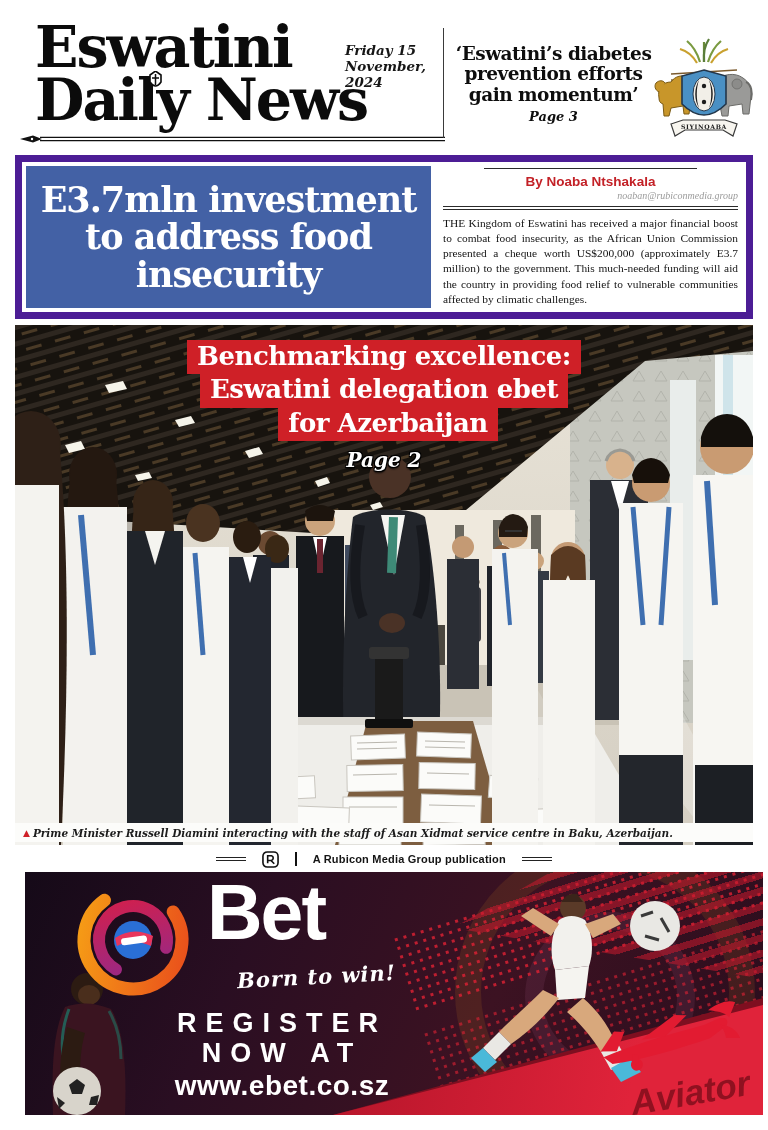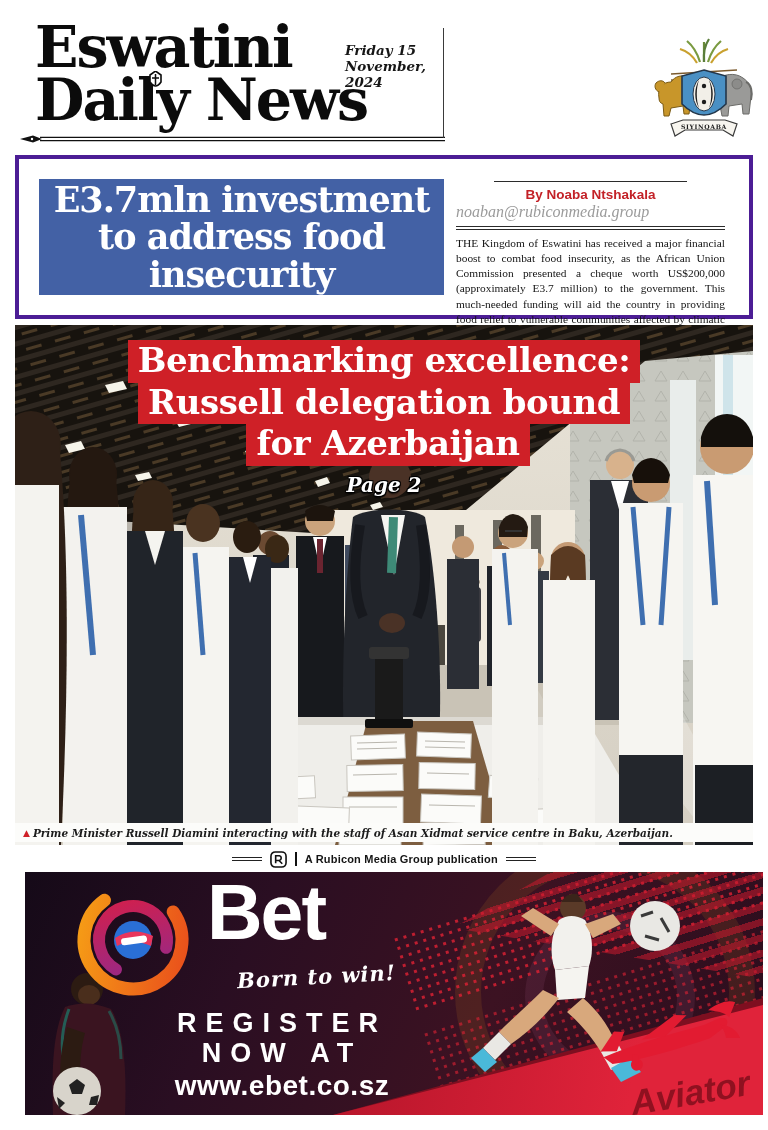--- a/index.html
+++ b/index.html
@@ -18,55 +18,55 @@
   .header-vline { position:absolute; left:428px; top:14px; height:110px; width:1px; background:#3a3a3a; }
   .teaser { position:absolute; left:436px; top:30px; width:205px; text-align:center; }
   .teaser .quote { font-family:"DejaVu Serif", serif; font-weight:800; font-size:18.5px;
     line-height:1.1; letter-spacing:-0.5px; color:#0d0d0d; }
   .teaser .pageref { font-family:"DejaVu Serif", serif; font-style:italic; font-weight:800;
     font-size:13px; margin-top:4px; color:#0d0d0d; }
   .crest { position:absolute; left:638px; top:22px; width:102px; height:110px; }
 
   
   .lead { position:absolute; left:15px; top:155px; width:738px; height:164px;
-    border:4px solid #4c1d95; background:#fff; padding:20px; display:flex; gap:8px; }
+    border:7px solid #4c1d95; background:#fff; padding:4px; display:flex; gap:8px; }
   .lead-headline-box { flex:0 0 405px; background:#4361a5; display:flex; align-items:center; justify-content:center; padding:4px 10px; }
   .lead-headline { font-family:"DejaVu Serif", serif; font-weight:800; font-size:35px;
     line-height:1.07; letter-spacing:-1px; color:#ffffff; text-align:center; }
   .lead-right { flex:1; padding:0 4px; }
   .rule-single { width:72%; margin:2px auto 5px; border-top:1.5px solid #2b2b2b; }
   .byline { text-align:center; font-weight:700; font-size:13.5px; color:#c32127; }
-  .byline-email { text-align:left; font-family:"Liberation Serif", serif; font-style:italic;
-    font-size:16px; color:#9b9b9b; margin-top:1px; }
+  .byline-email { text-align:right; font-family:"Liberation Serif", serif; font-style:italic;
+    font-size:10px; color:#9b9b9b; margin-top:1px; }
   .rule-double { height:4px; border-top:1px solid #2b2b2b; border-bottom:1px solid #2b2b2b; margin:5px 0 6px; }
   .lead-body { font-family:"Liberation Serif", serif; font-size:11.4px; line-height:1.33;
     text-align:justify; color:#141414; }
   .see-more { margin-top:21px; text-align:center; font-family:"Liberation Serif", serif;
     font-style:italic; font-weight:700; font-size:10.8px; color:#c32127; }
   .see-more .sq { display:inline-block; width:8px; height:8px; background:#c32127; margin-right:5px; }
 
   
   .photo-wrap { position:absolute; left:15px; top:325px; width:738px; height:520px; background:#d8d3c9; overflow:hidden; }
   .photo-scene { position:absolute; inset:0; }
   .photo-headline { position:absolute; left:0; top:15px; width:100%; text-align:center; }
   .photo-headline .hl-line { display:block; margin:0 auto; }
   .photo-headline .hl-line span { display:inline-block; background:#cf2027; color:#fff;
-    font-family:"DejaVu Serif", serif; font-weight:800; font-size:34px; line-height:1.05;
+    font-family:"DejaVu Serif", serif; font-weight:800; font-size:26px; line-height:1.05;
     padding:3px 10px 4px; letter-spacing:-0.5px; }
   .photo-pageref { margin-top:7px; font-family:"DejaVu Serif", serif; font-style:italic; font-weight:800;
     font-size:20px; color:#fff;
     text-shadow:-1px -1px 0 #000, 1px -1px 0 #000, -1px 1px 0 #000, 1px 1px 0 #000, 0 2px 2px #000; }
   .photo-caption { position:absolute; left:0; bottom:3px; width:100%; height:19px; background:#fcfcfa;
     display:flex; align-items:center; padding:0 8px; font-family:"DejaVu Serif", serif;
     font-style:italic; font-weight:600; font-size:10.5px; color:#1c1c1c; }
   .photo-caption .tri { color:#cf2027; font-style:normal; font-size:9px; margin-right:3px; }
 
   
   .publisher { position:absolute; left:15px; top:849px; width:738px; height:20px;
-    display:flex; align-items:center; justify-content:center; gap:8px; }
+    display:flex; align-items:center; justify-content:center; gap:16px; }
   .pub-line { width:30px; height:4px; border-top:1px solid #222; border-bottom:1px solid #222; }
   .pub-sep { width:1.5px; height:14px; background:#111; }
   .pub-text { font-size:11px; font-weight:700; color:#141414; letter-spacing:0.2px; }
 
   
   .ad { position:absolute; left:25px; top:872px; width:738px; height:243px; overflow:hidden;
     background:linear-gradient(115deg,#150a18 0%, #2a0e22 30%, #3c1222 62%, #2a0d1d 100%); }
   .ad-swirl-bg1 { position:absolute; left:430px; top:-30px; width:300px; height:300px; border-radius:50%;
     border:26px solid rgba(150,85,30,0.22); }
   .ad-swirl-bg2 { position:absolute; left:500px; top:40px; width:170px; height:170px; border-radius:50%;
@@ -118,20 +118,24 @@
     <div>Friday 15</div>
     <div>November, 2024</div>
   </div>
   <svg class="pen-rule" viewBox="0 0 425 10">
     <polygon points="0,5 13,1.5 22,5 13,8.5" fill="#111"></polygon>
     <circle cx="12" cy="5" r="1.2" fill="#fff"></circle>
     <line x1="20" y1="3.4" x2="425" y2="3.4" stroke="#111" stroke-width="1.4"></line>
     <line x1="20" y1="6.6" x2="425" y2="6.6" stroke="#111" stroke-width="1.4"></line>
   </svg>
   <div class="header-vline"></div>
+  <div class="teaser">
+    <div class="quote">‘Eswatini’s diabetes prevention efforts gain momentum’</div>
+    <div class="pageref">Page 3</div>
+  </div>
   <svg class="crest" viewBox="0 0 102 110">
 
     <g stroke-width="2.2" fill="none">
       <path d="M51,26 L51,6" stroke="#6a8a3a"></path>
       <path d="M47,26 C44,16 40,10 34,5" stroke="#7a9a40"></path>
       <path d="M55,26 C58,16 62,10 68,5" stroke="#7a9a40"></path>
       <path d="M44,27 C40,20 34,15 27,13" stroke="#c9a12f"></path>
       <path d="M58,27 C62,20 68,15 75,13" stroke="#c9a12f"></path>
       <path d="M51,26 C50,15 52,9 56,3" stroke="#5a7d3a"></path>
     </g>
@@ -346,21 +350,21 @@
       <rect x="48" y="182" width="64" height="338" fill="#f3f2ee"></rect>
       <line x1="66" y1="190" x2="78" y2="330" stroke="#3f6fb0" stroke-width="6"></line>
       <ellipse cx="16" cy="120" rx="30" ry="34" fill="#2e2017"></ellipse>
       <path d="M-10,115 C-16,220 -16,360 -8,520 L46,520 C54,360 54,220 44,115 Z" fill="#2e2017"></path>
       <rect x="-12" y="160" width="56" height="360" fill="#f4f3ef"></rect>
     </g>
   </svg>
 
   <div class="photo-headline">
     <div class="hl-line"><span>Benchmarking excellence:</span></div>
-    <div class="hl-line" style="margin-top:-1px;"><span>Russell delegation bound</span></div>
+    <div class="hl-line" style="margin-top:-1px;"><span>Eswatini delegation ebet</span></div>
     <div class="hl-line" style="margin-top:-1px;padding-left:8px;"><span>for Azerbaijan</span></div>
     <div class="photo-pageref">Page 2</div>
   </div>
 
   <div class="photo-caption">
     <span class="tri">▲</span>
     <span>Prime Minister Russell Diamini interacting with the staff of Asan Xidmat service centre in Baku, Azerbaijan.</span>
   </div>
 </div>
 

